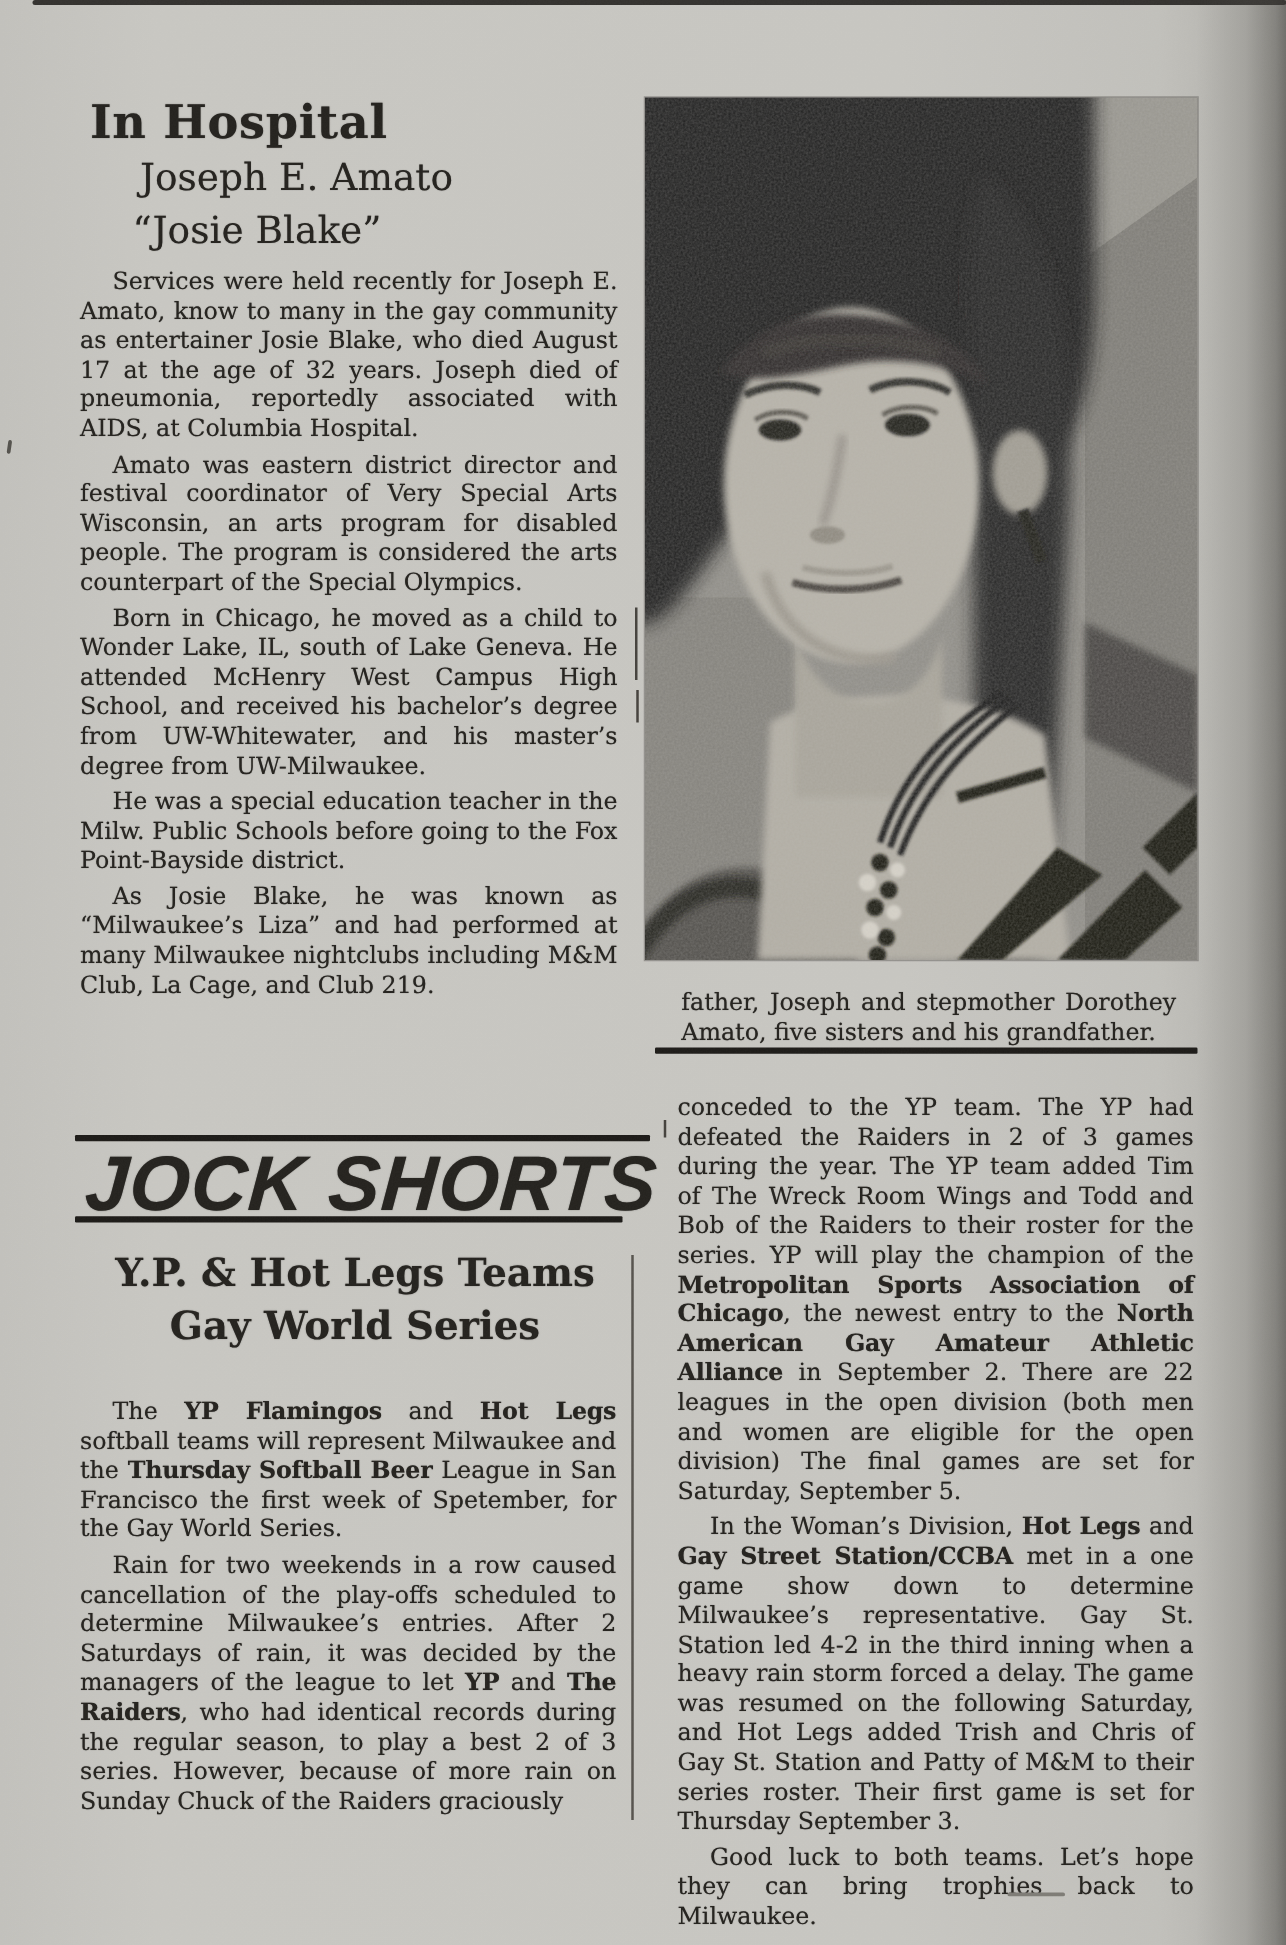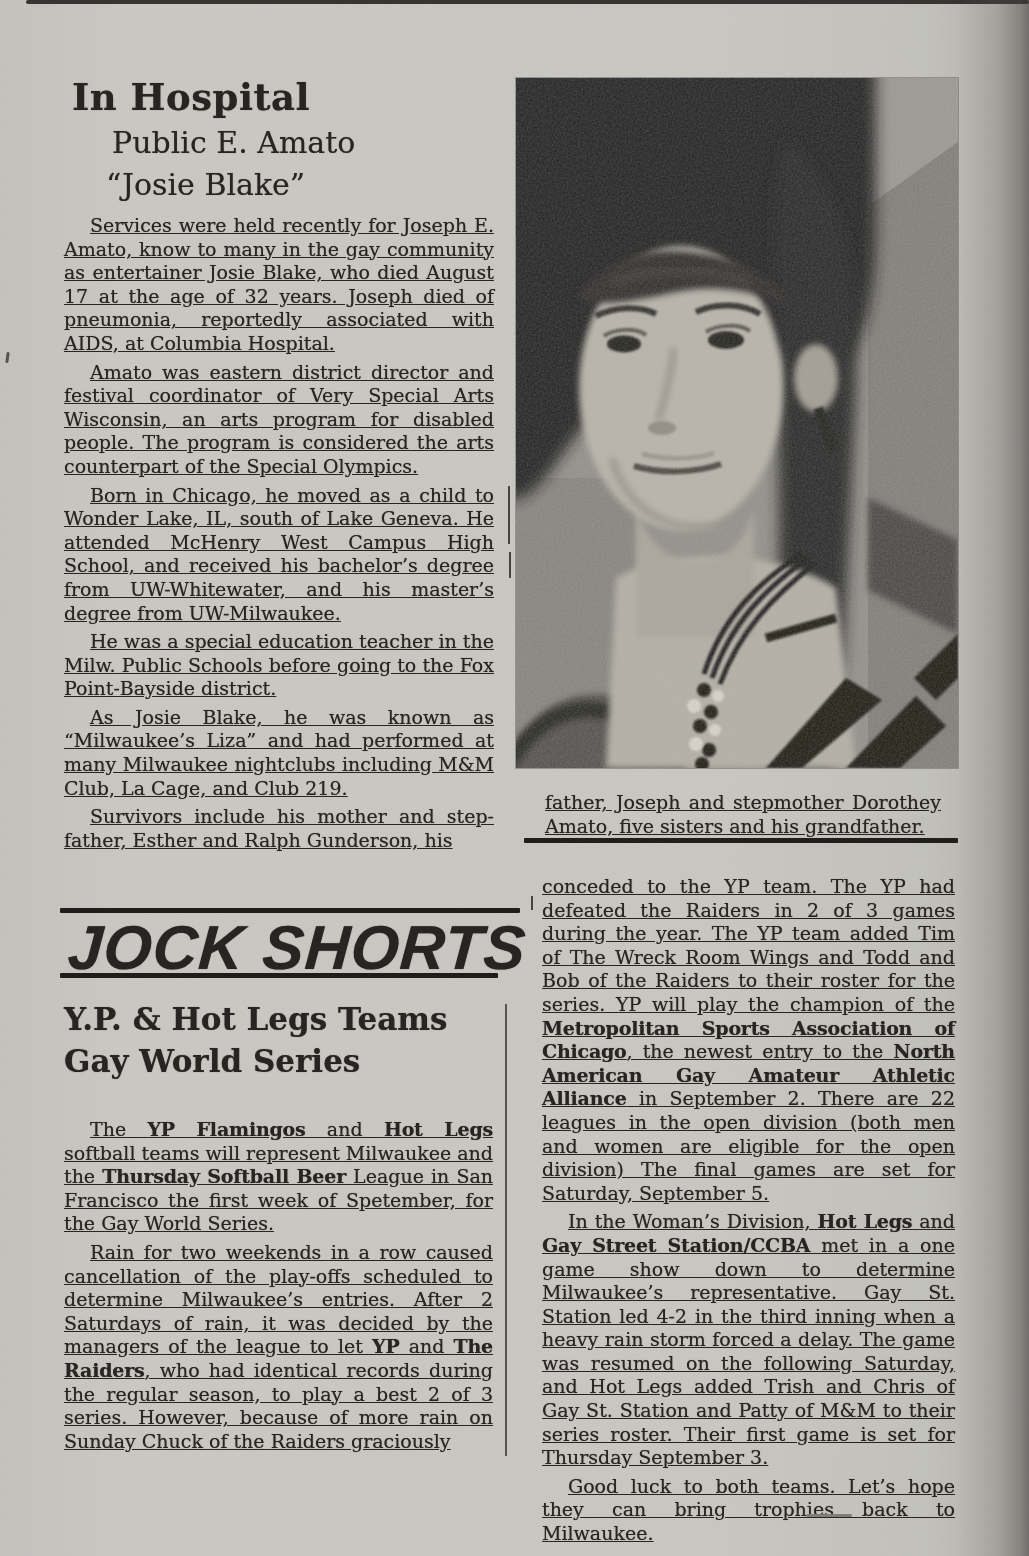--- a/index.html
+++ b/index.html
@@ -20,21 +20,21 @@
   .a2{left:509px;top:552px;width:2px;height:26px;}
   .a3{left:531px;top:896px;width:2px;height:14px;}
   .a4{left:806px;top:1514px;width:46px;height:3px;background:#7e7c76;border-radius:2px;}
   .a5{left:6px;top:352px;width:3px;height:11px;background:#54524d;transform:rotate(8deg);border-radius:2px;}
   
   .mem{position:absolute;left:64px;top:76px;width:430px;}
   .mem-title{font-size:37px;font-weight:bold;line-height:42px;margin:0 0 4px 8px;letter-spacing:0.5px;text-shadow:0 0 1px rgba(30,28,24,.55);}
   .mem-sub{font-size:30px;font-weight:500;line-height:42px;margin:0 0 0 48px;text-shadow:0 0 .8px rgba(30,28,24,.5);}
   .mem-sub2{margin-left:42px;margin-bottom:8px;}
   .body-p{font-size:19px;line-height:23.6px;text-align:justify;margin:0 0 5px 0;
-    text-shadow:0 0 .8px rgba(32,30,26,.6);text-decoration:underline;}
+    text-shadow:0 0 .8px rgba(32,30,26,.6);}
   .body-p.ind{text-indent:26px;}
   .body-p b{font-weight:bold;letter-spacing:-0.2px;}
   
   .photo{position:absolute;left:516px;top:78px;width:442px;height:690px;outline:1px solid rgba(70,68,64,.4);}
   .caption{position:absolute;left:533px;top:779px;width:420px;}
   .caption .body-p{margin:12px;font-size:19px;}
   .caption-rule{position:absolute;left:524px;top:838px;width:434px;height:5px;background:#1d1b18;border-radius:1px;}
   .right-col{position:absolute;left:542px;top:853px;width:413px;margin-top:22px;}
   
   .masthead{position:absolute;left:60px;top:908px;width:464px;}
@@ -43,44 +43,43 @@
   .masthead-text{
     font-family:"Liberation Sans", sans-serif;
     font-weight:bold;font-style:italic;
     font-size:62px;line-height:66px;letter-spacing:1px;
     transform:skewX(-4deg);transform-origin:left bottom;
     margin:2px 0 0 6px;white-space:nowrap;
     text-shadow:0 0 1px rgba(25,23,20,.6);
   }
   .rule-bottom{width:438px;margin-top:-8px;}
   .jock-headline{position:absolute;left:64px;top:998px;width:440px;}
-  .jock-headline div{font-size:31px;font-weight:bold;line-height:42px;text-shadow:0 0 1px rgba(30,28,24,.55);}
+  .jock-headline div{font-size:31px;font-weight:bold;line-height:42px;text-shadow:0 0 1px rgba(30,28,24,.55);text-align:center;}
   .jock-left{position:absolute;left:64px;top:1118px;width:429px;}
   .divider{position:absolute;left:505px;top:1004px;width:2px;height:452px;background:#56534d;}
   .noise{position:absolute;left:0;top:0;width:1029px;height:1556px;pointer-events:none;opacity:.5;}
 </style>
 </head>
 <body>
 
 <div class="page">
 
   <div class="top-edge"></div>
   <div class="right-shadow"></div>
 
   <div class="mem">
     <h1 class="mem-title">In Hospital</h1>
-    <h2 class="mem-sub">Public E. Amato</h2>
+    <h2 class="mem-sub">Joseph E. Amato</h2>
     <h2 class="mem-sub mem-sub2">“Josie Blake”</h2>
     <div>
         <p class="body-p ind">Services were held recently for Joseph E. Amato, know to many in the gay community as entertainer Josie Blake, who died August 17 at the age of 32 years. Joseph died of pneumonia, reportedly associated with AIDS, at Columbia Hospital.</p>
         <p class="body-p ind">Amato was eastern district director and festival coordinator of Very Special Arts Wisconsin, an arts program for disabled people. The program is considered the arts counterpart of the Special Olympics.</p>
         <p class="body-p ind">Born in Chicago, he moved as a child to Wonder Lake, IL, south of Lake Geneva. He attended McHenry West Campus High School, and received his bachelor’s degree from UW-Whitewater, and his master’s degree from UW-Milwaukee.</p>
         <p class="body-p ind">He was a special education teacher in the Milw. Public Schools before going to the Fox Point-Bayside district.</p>
         <p class="body-p ind">As Josie Blake, he was known as “Milwaukee’s Liza” and had performed at many Milwaukee nightclubs including M&amp;M Club, La Cage, and Club 219.</p>
-        <p class="body-p ind">Survivors include his mother and step-father, Esther and Ralph Gunderson, his</p>
       </div>
   </div>
 
   <svg class="photo" viewBox="0 0 442 690" preserveAspectRatio="none">
     <defs>
       <filter id="b6" x="-30%" y="-30%" width="160%" height="160%">
           <feGaussianBlur stdDeviation="7"></feGaussianBlur>
         </filter>
       <filter id="b3" x="-30%" y="-30%" width="160%" height="160%">
           <feGaussianBlur stdDeviation="3"></feGaussianBlur>

